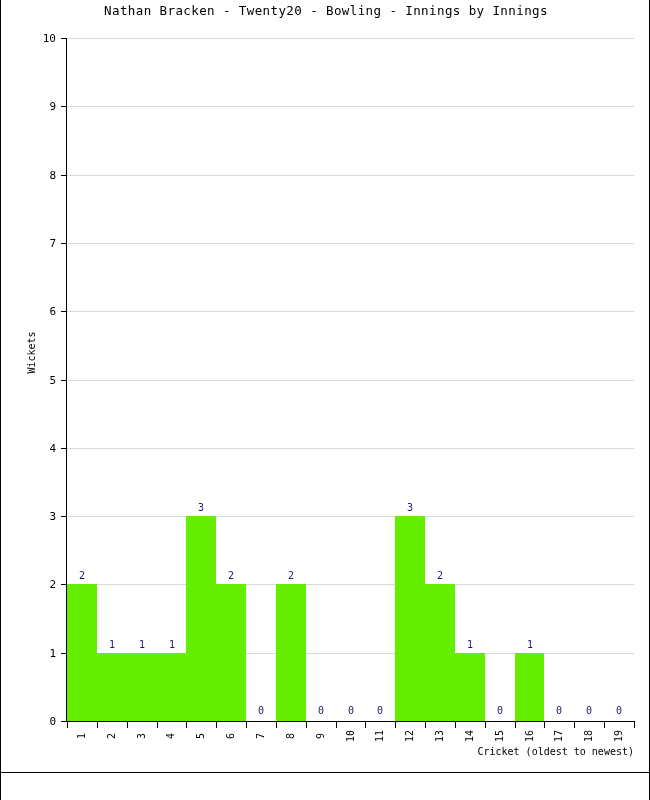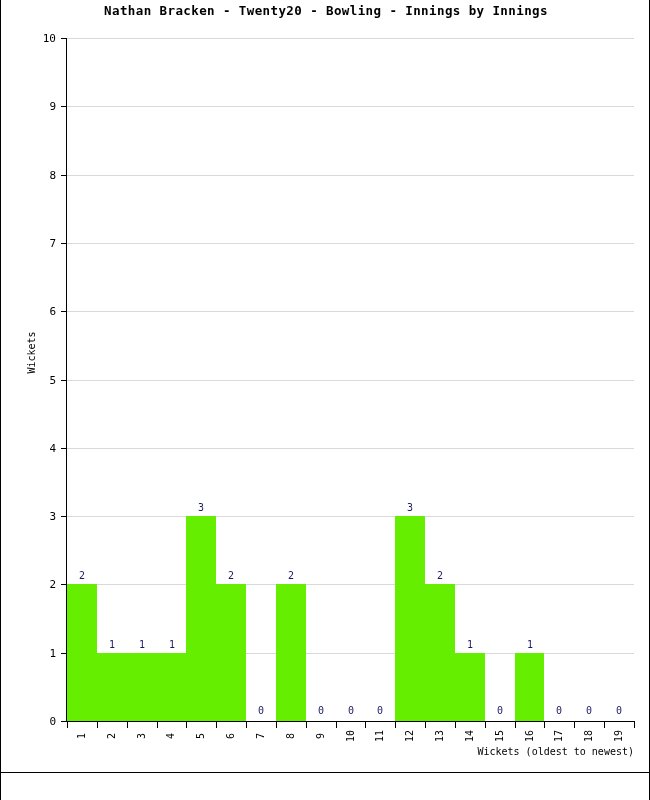--- a/index.html
+++ b/index.html
@@ -28,21 +28,21 @@
   }
 
   
   #chart-title {
     position: absolute;
     left: 0;
     top: 3px;
     width: 650px;
     text-align: center;
     font-size: 12.5px;
-    font-weight: bold;
+    font-weight: normal;
     letter-spacing: 0.4px;
     white-space: nowrap;
   }
 
   
   #plot-area {
     position: absolute;
     left: 66px;
     top: 38px;
     width: 567px;
@@ -280,17 +280,17 @@
       <div class="xlabel" style="left: 424px;">13</div>
       <div class="xlabel" style="left: 454px;">14</div>
       <div class="xlabel" style="left: 484px;">15</div>
       <div class="xlabel" style="left: 514px;">16</div>
       <div class="xlabel" style="left: 543px;">17</div>
       <div class="xlabel" style="left: 573px;">18</div>
       <div class="xlabel" style="left: 603px;">19</div>
     </div>
 
   <div id="ylabel-title">Wickets</div>
-  <div id="xlabel-title">Wickets (oldest to newest)</div>
+  <div id="xlabel-title">Cricket (oldest to newest)</div>
 
   <div id="footer-sep"></div>
 
 </div>
 
 </body></html>

